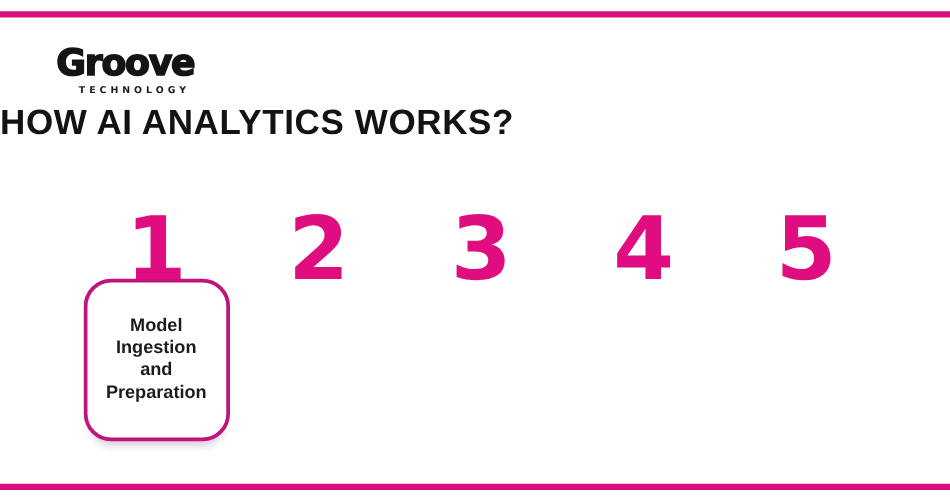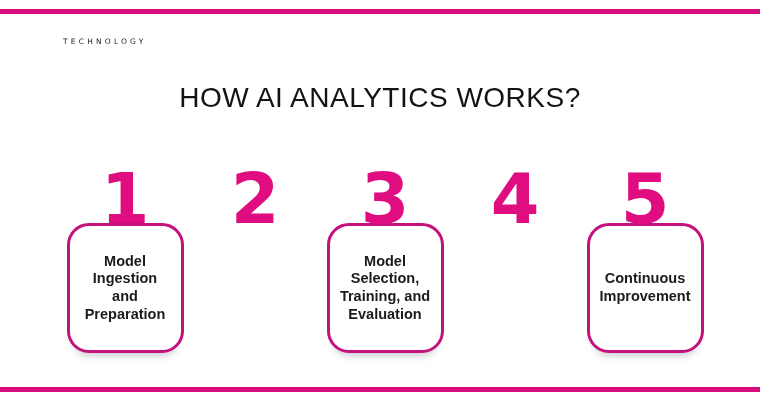--- a/index.html
+++ b/index.html
@@ -43,37 +43,37 @@
     font-size: 29px;
     font-weight: bold;
     letter-spacing: -1px;
     color: #141414;
     -webkit-text-stroke: 1.3px #141414;
     line-height: 1.05;
   }
   .logo-tagline {
     font-family: "DejaVu Sans", sans-serif;
     font-size: 7.5px;
-    font-weight: 400;
+    font-weight: 700;
     letter-spacing: 3.2px;
     color: #1c1c1c;
     padding-left: 18px;
     margin-top: 2px;
     white-space: nowrap;
   }
 
   
   .title {
     position: absolute;
     top: 82px;
     left: 0;
     width: 100%;
-    text-align: center;
+    text-align: left;
     font-size: 28px;
-    font-weight: normal;
+    font-weight: bold;
     letter-spacing: 0.5px;
     color: #131313;
   }
 
   
   .steps {
     position: absolute;
     top: 172px;
     left: 0;
     width: 100%;
@@ -122,20 +122,21 @@
   }
 </style>
 </head>
 <body>
 
 <div class="canvas">
 
   <div class="accent-bar top"></div>
 
   <div class="logo">
+    <div class="logo-name">Groove</div>
     <div class="logo-tagline">TECHNOLOGY</div>
   </div>
 
   <div class="title">HOW AI ANALYTICS WORKS?</div>
 
   <div class="steps">
 
     <div class="step">
       <div class="step-number">1</div>
       <div class="step-card">
@@ -143,36 +144,27 @@
 and Preparation</div>
       </div>
     </div>
 
     <div class="step">
       <div class="step-number">2</div>
     </div>
 
     <div class="step">
       <div class="step-number">3</div>
-      <div class="step-card">
-        <div class="step-label">Model Selection,
-Training, and
-Evaluation</div>
-      </div>
     </div>
 
     <div class="step">
       <div class="step-number">4</div>
     </div>
 
     <div class="step">
       <div class="step-number">5</div>
-      <div class="step-card">
-        <div class="step-label">Continuous
-Improvement</div>
-      </div>
     </div>
 
   </div>
 
   <div class="accent-bar bottom"></div>
 
 </div>
 
 </body></html>

